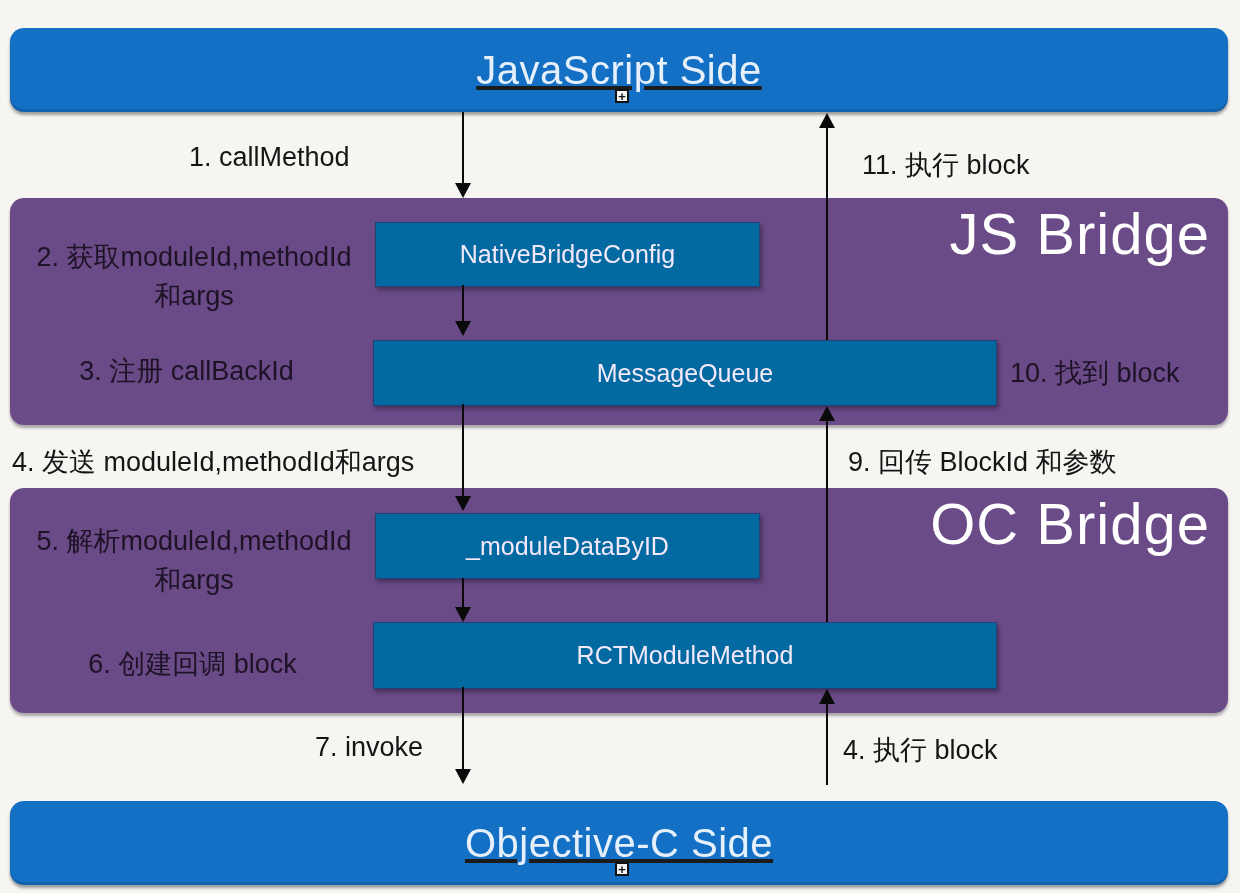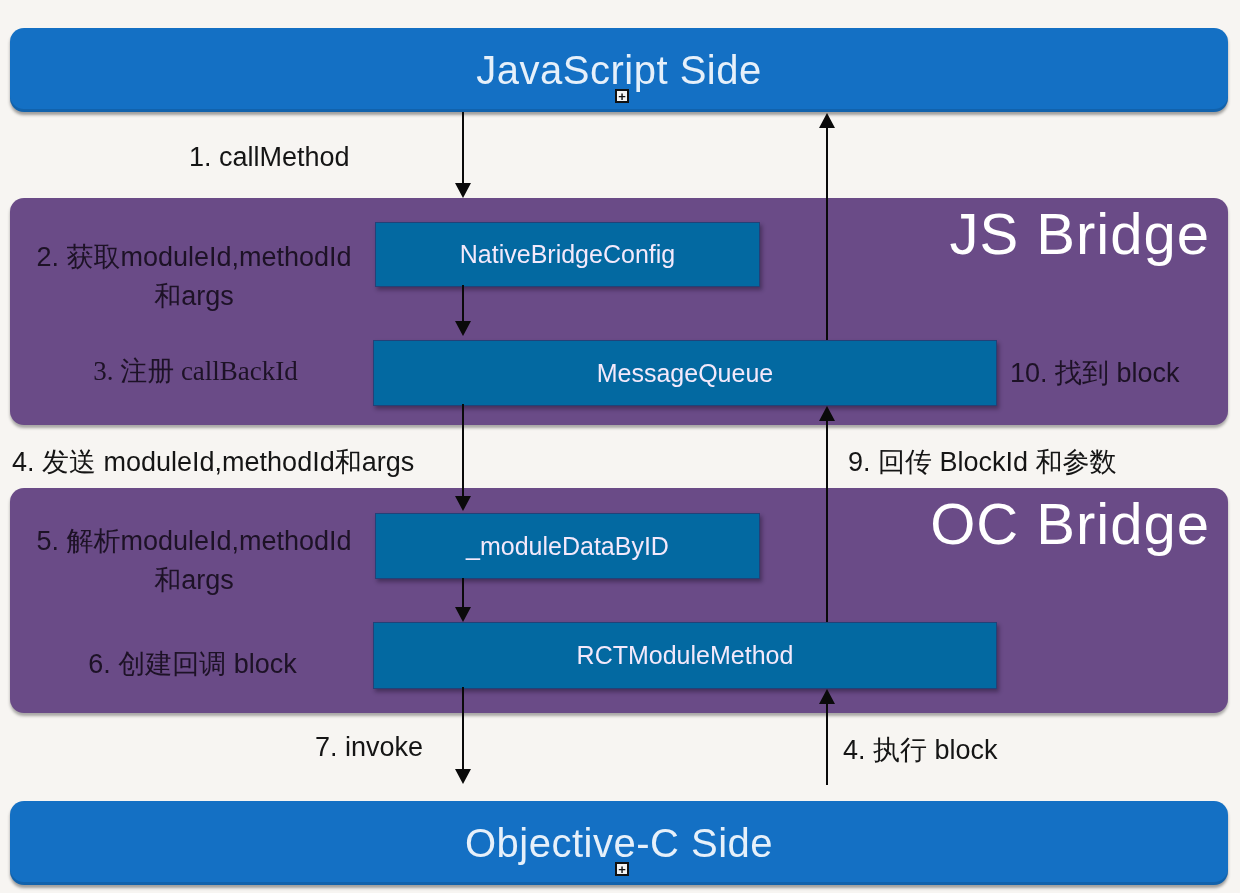--- a/index.html
+++ b/index.html
@@ -8,21 +8,21 @@
     position:relative; width:1240px; height:893px; overflow:hidden;
     background:#f7f5f2;
     font-family:"Liberation Sans", sans-serif;
     color:#1b1b1b;
   }
   
   .side-bar {
     position:absolute; left:10px; width:1218px; height:84px;
     background:#1470c4; border-radius:14px;
     box-shadow:0 3px 3px rgba(50,50,50,0.45), inset 0 -3px 0 rgba(0,0,0,0.12);
-    display:flex; align-items:center; justify-content:center;
+    display:flex; align-items:center; justify-content:center;text-decoration:underline;
   }
   .side-bar .bar-title {
     color:#e6f0fa; font-size:40px; letter-spacing:0.5px; font-weight:400;
   }
   .plus-handle {
     position:absolute; left:50%; margin-left:-4px; bottom:9px;
     width:14px; height:14px; background:#f4f4f4; border:2px solid #111;
     box-sizing:border-box; display:flex; align-items:center; justify-content:center;
     font-size:13px; line-height:1; color:#111; font-weight:700;
   }
@@ -64,34 +64,35 @@
 <body>
 
 <div class="canvas">
 
   <div class="side-bar" style="top:28px;">
     <span class="bar-title">JavaScript Side</span>
     <span class="plus-handle">+</span>
   </div>
 
   <div class="step-label" style="left:181px; top:142px;margin-left:8px;">1. callMethod</div>
+  <div class="step-label" style="left:862px; top:147px;">11. 执行 block</div>
 
   <div class="bridge-panel" style="top:198px; height:227px;">
     <div class="panel-title">JS Bridge</div>
 
     <div class="step-label on-panel two-line" style="left:8px; top:40px; width:352px;">
       <span>2. 获取moduleId,methodId</span><br>
       <span>和args</span>
     </div>
 
     <div class="module-box" style="left:365px; top:24px; width:383px; height:63px;">
       <span class="box-label">NativeBridgeConfig</span>
     </div>
 
-    <div class="step-label on-panel" style="left:13px; top:155px; width:345px; text-align:center;font-family:Liberation Serif, serif;">3. 注册 callBackId</div>
+    <div class="step-label on-panel" style="left:4px; top:155px; width:345px; text-align:center;">3. 注册 callBackId</div>
 
     <div class="module-box" style="left:363px; top:142px; width:622px; height:64px;">
       <span class="box-label">MessageQueue</span>
     </div>
 
     <div class="step-label on-panel" style="left:1000px; top:157px;">10. 找到 block</div>
   </div>
 
   <div class="step-label" style="left:12px; top:444px;">4. 发送 moduleId,methodId和args</div>
   <div class="step-label" style="left:848px; top:444px;">9. 回传 BlockId 和参数</div>

